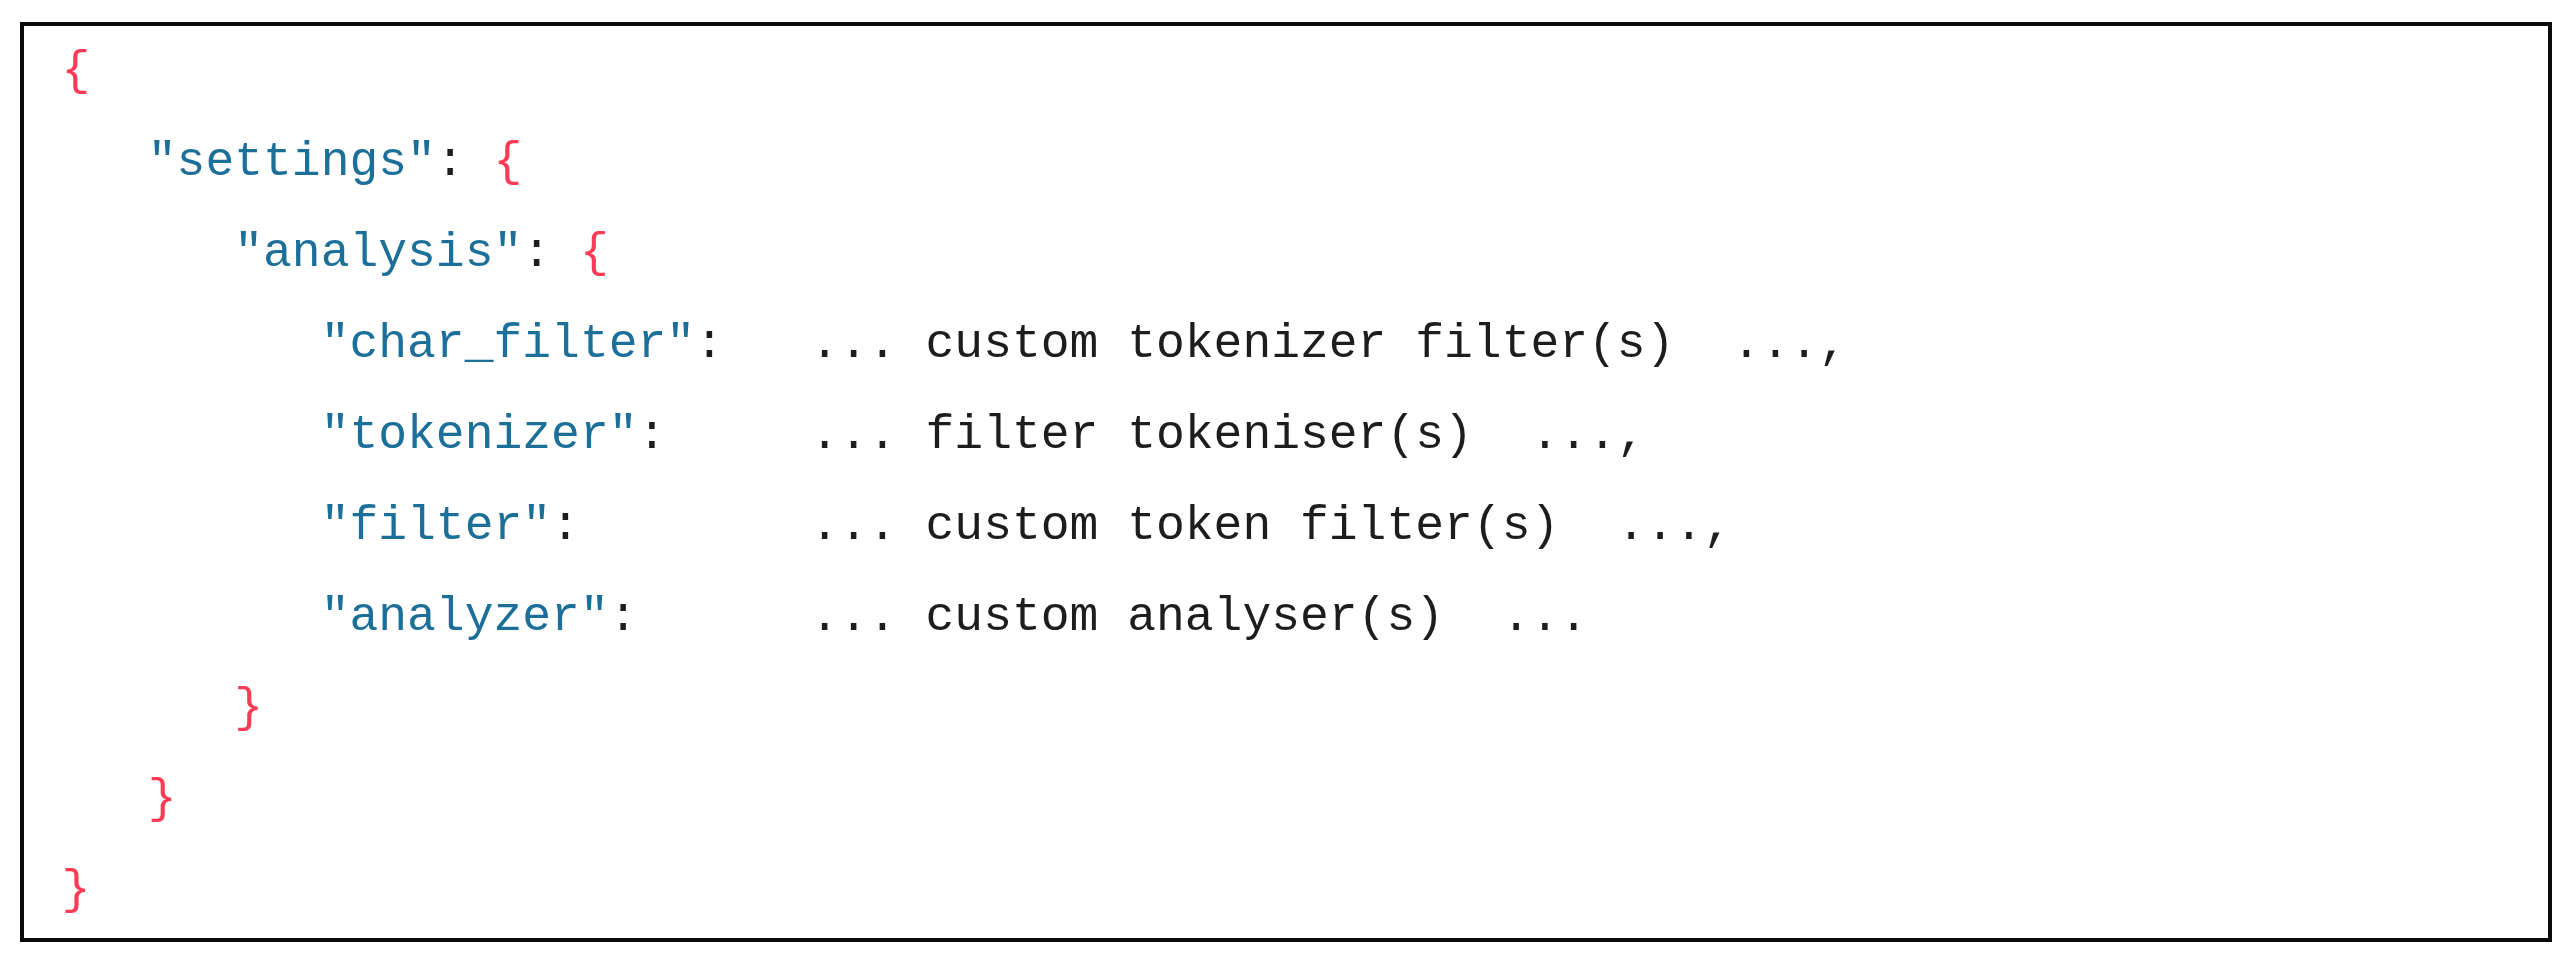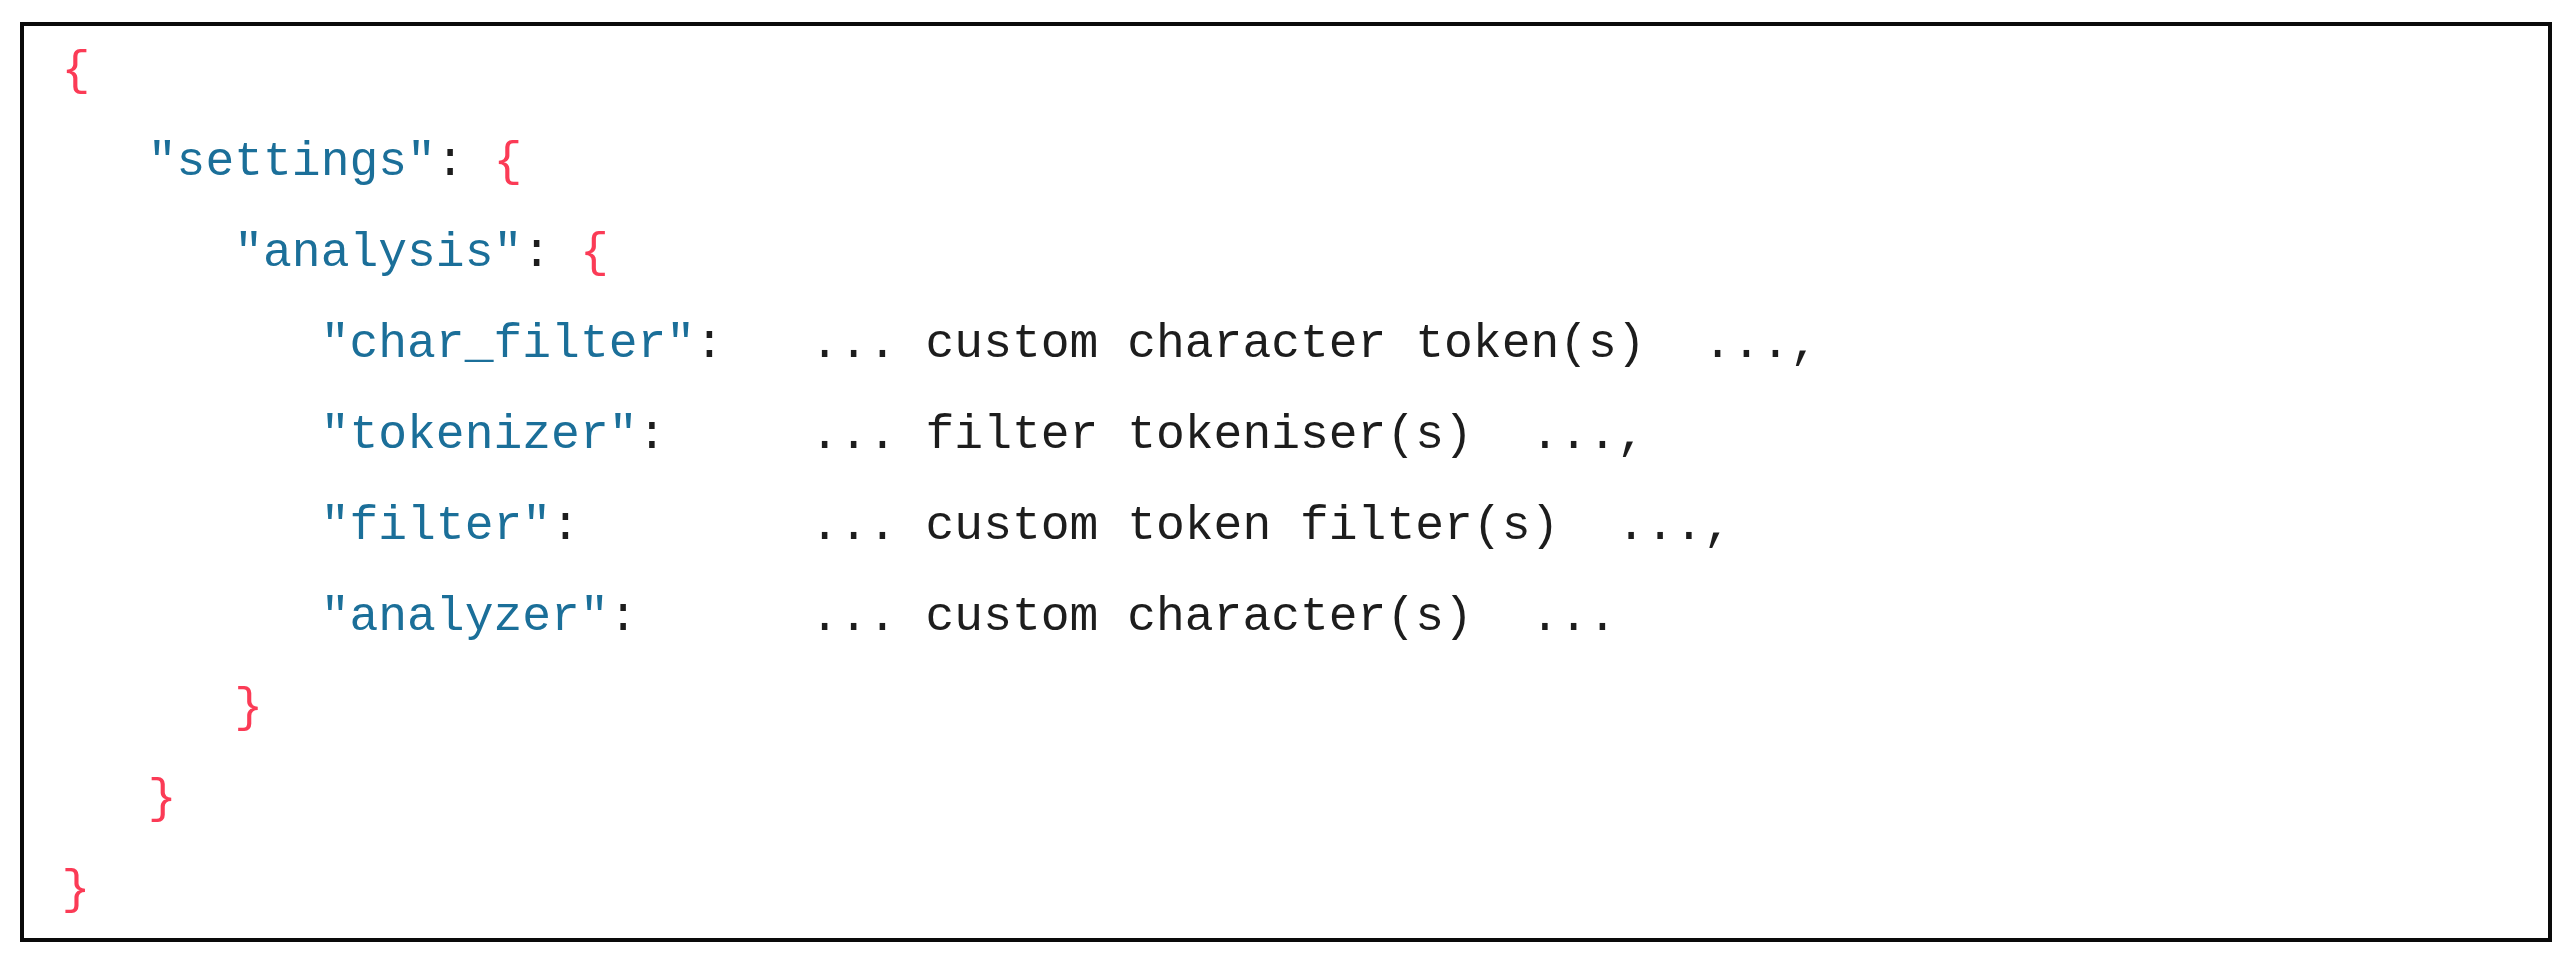--- a/index.html
+++ b/index.html
@@ -35,21 +35,21 @@
   .tok-string { color: var(--string-color, #1b6f99); }
   .tok-brace  { color: var(--brace-color, #ff2e44); }
 </style>
 </head>
 <body>
 
 <div class="code-frame" style="--string-color: #1b6f99; --brace-color: #fb3b56; --plain-color: #1d1d1d; border-color: rgb(10, 10, 10); background: rgb(255, 255, 255);">
     <div class="code-line"><span class="tok-brace">{</span></div>
     <div class="code-line"><span class="tok-plain">   </span><span class="tok-string">"settings"</span><span class="tok-plain">: </span><span class="tok-brace">{</span></div>
     <div class="code-line"><span class="tok-plain">      </span><span class="tok-string">"analysis"</span><span class="tok-plain">: </span><span class="tok-brace">{</span></div>
-    <div class="code-line"><span class="tok-plain">         </span><span class="tok-string">"char_filter"</span><span class="tok-plain">:   ... custom character token(s)  ...,</span></div>
+    <div class="code-line"><span class="tok-plain">         </span><span class="tok-string">"char_filter"</span><span class="tok-plain">:   ... custom tokenizer filter(s)  ...,</span></div>
     <div class="code-line"><span class="tok-plain">         </span><span class="tok-string">"tokenizer"</span><span class="tok-plain">:     ... filter tokeniser(s)  ...,</span></div>
     <div class="code-line"><span class="tok-plain">         </span><span class="tok-string">"filter"</span><span class="tok-plain">:        ... custom token filter(s)  ...,</span></div>
-    <div class="code-line"><span class="tok-plain">         </span><span class="tok-string">"analyzer"</span><span class="tok-plain">:      ... custom character(s)  ...</span></div>
+    <div class="code-line"><span class="tok-plain">         </span><span class="tok-string">"analyzer"</span><span class="tok-plain">:      ... custom analyser(s)  ...</span></div>
     <div class="code-line"><span class="tok-plain">      </span><span class="tok-brace">}</span></div>
     <div class="code-line"><span class="tok-plain">   </span><span class="tok-brace">}</span></div>
     <div class="code-line"><span class="tok-brace">}</span></div>
   </div>
 
 
 </body></html>

